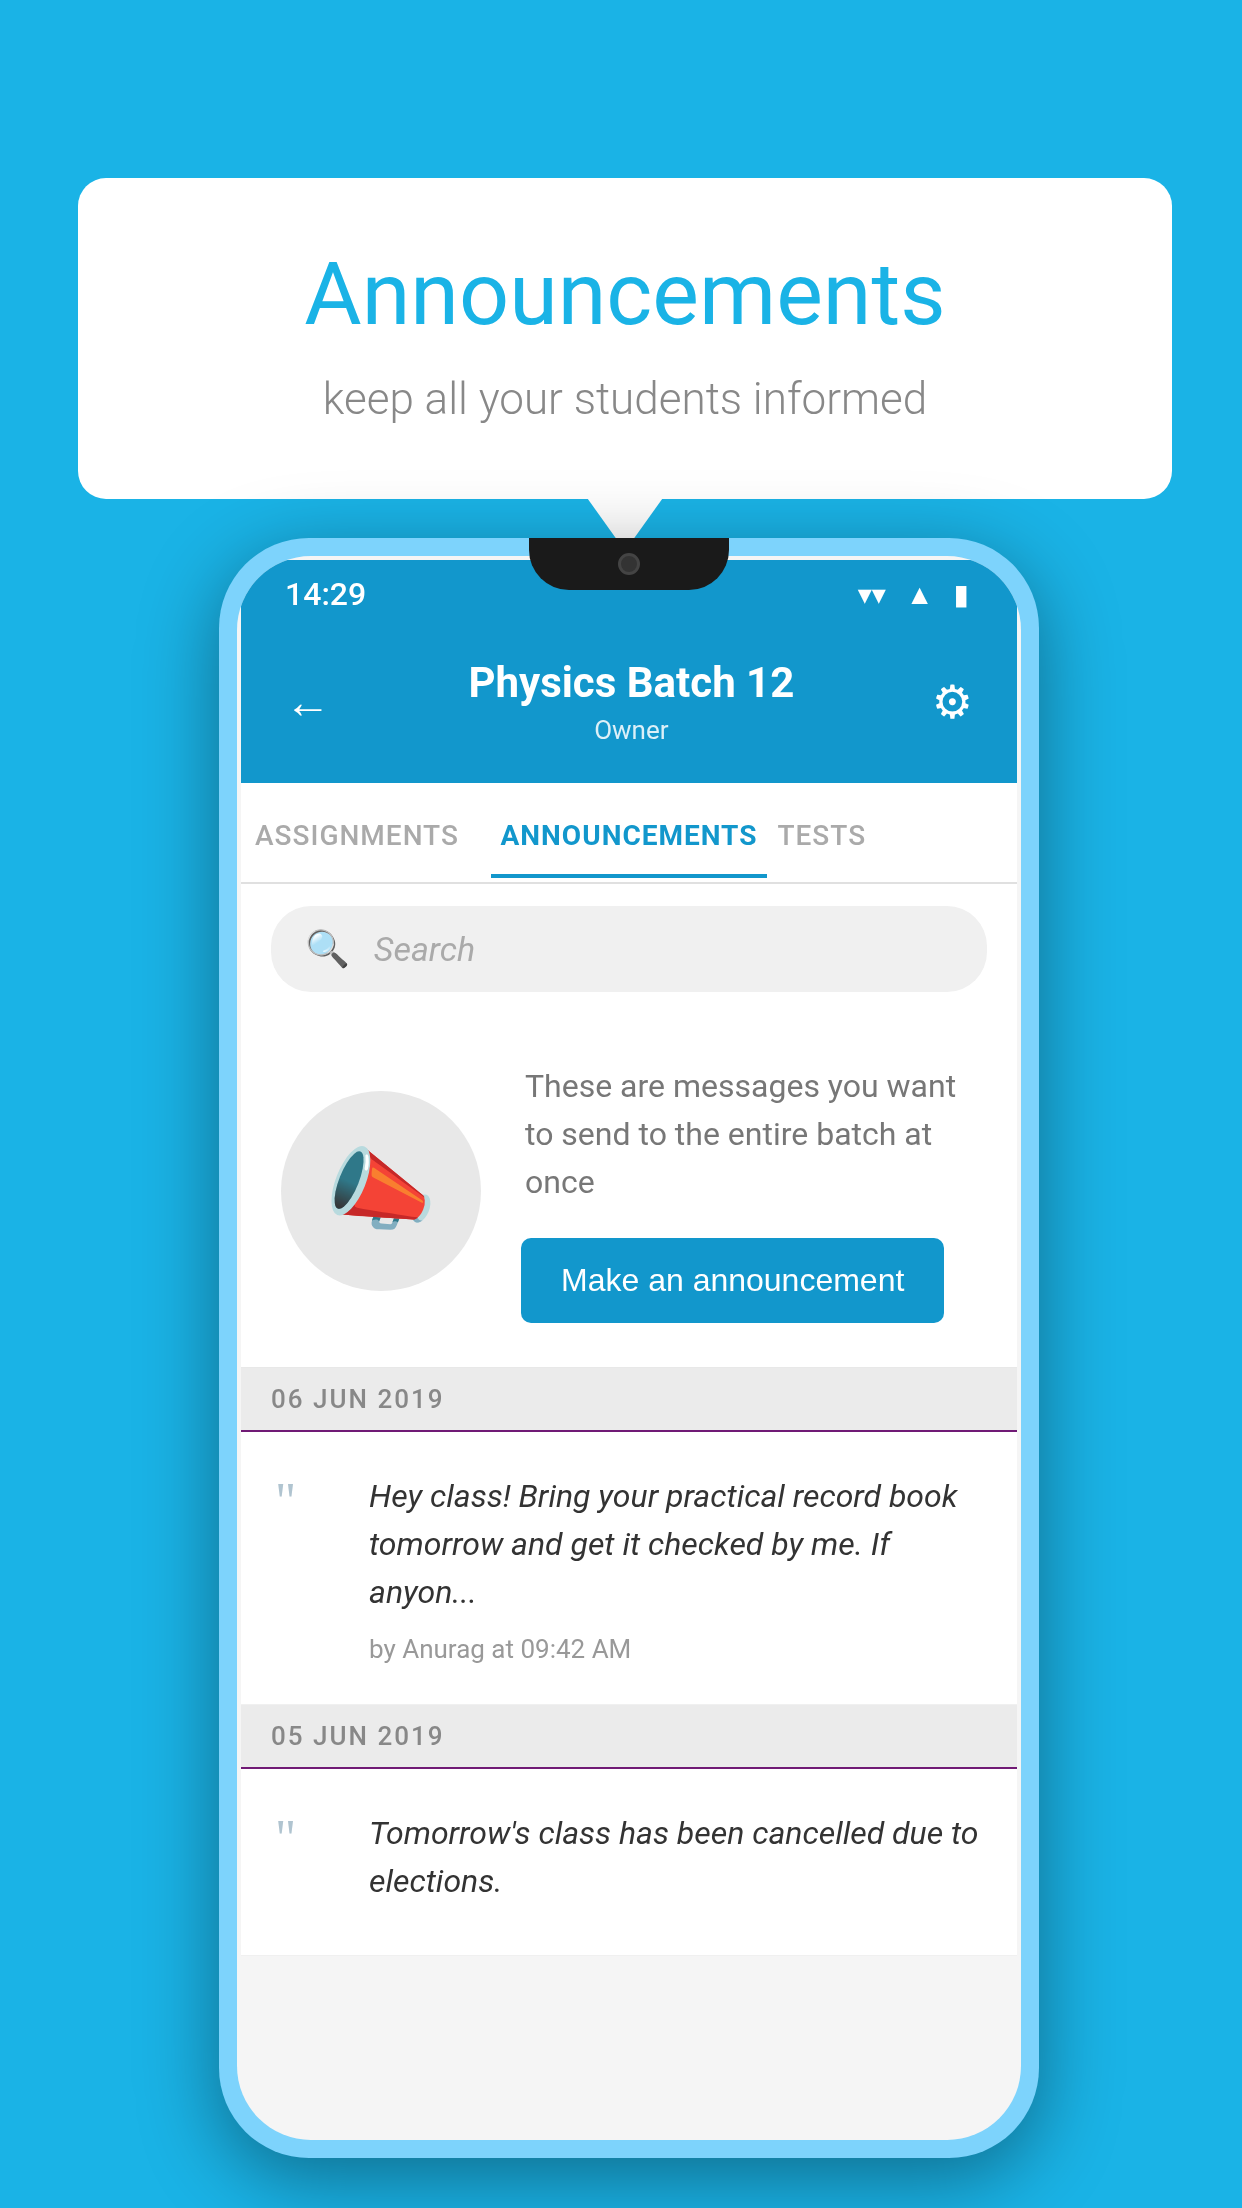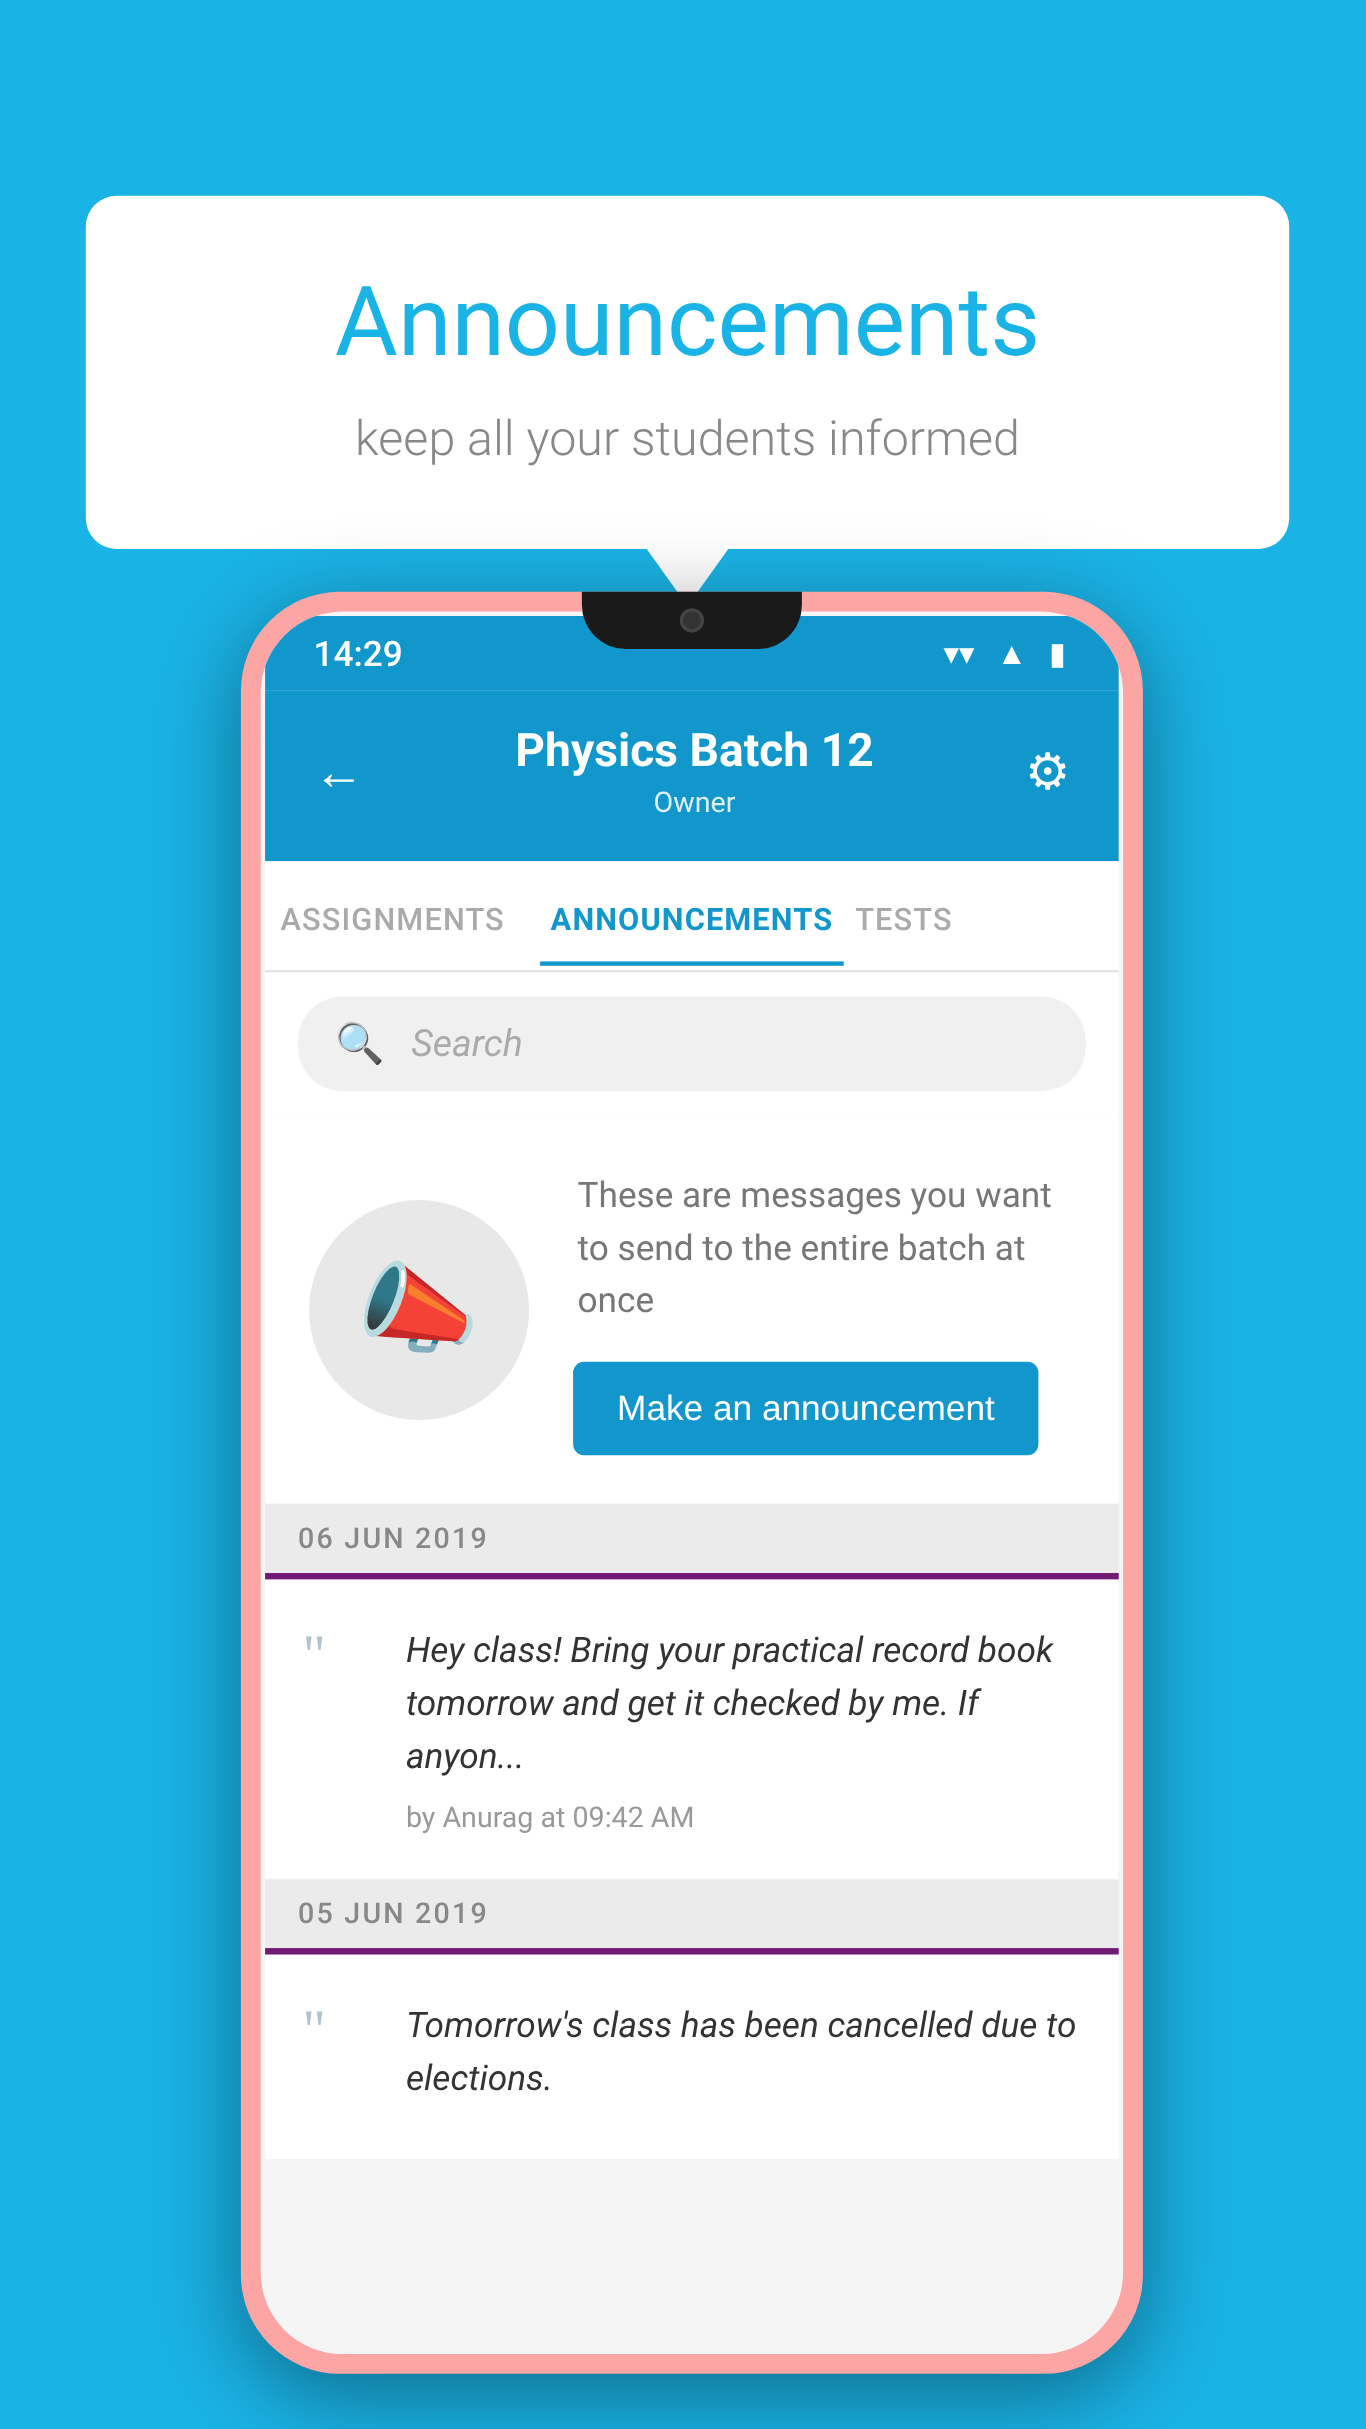--- a/index.html
+++ b/index.html
@@ -61,21 +61,21 @@
       top: 530px;
       left: 50%;
       transform: translateX(-50%);
       width: 820px;
       height: 1620px;
     }
 
     .phone-outer {
       width: 820px;
       height: 1620px;
-      background: #fca5a5;
+      background: #7dd3fc;
       border-radius: 90px;
       position: relative;
       box-shadow: 0 20px 80px rgba(0,0,0,0.4);
       padding: 18px;
     }
 
     .phone-inner {
       width: 100%;
       height: 100%;
       background: #f5f5f5;
@@ -283,21 +283,21 @@
     }
 
     
     .date-separator {
       background: #ebebeb;
       padding: 16px 30px;
       font-size: 26px;
       color: #888;
       letter-spacing: 2px;
       font-weight: 500;
-      border-bottom: 6px solid #701a75;
+      border-bottom: 2px solid #701a75;
     }
 
     
     .announcement-item {
       background: white;
       padding: 32px 30px 32px 30px;
       display: flex;
       align-items: flex-start;
       gap: 30px;
       border-bottom: 1px solid #f0f0f0;

